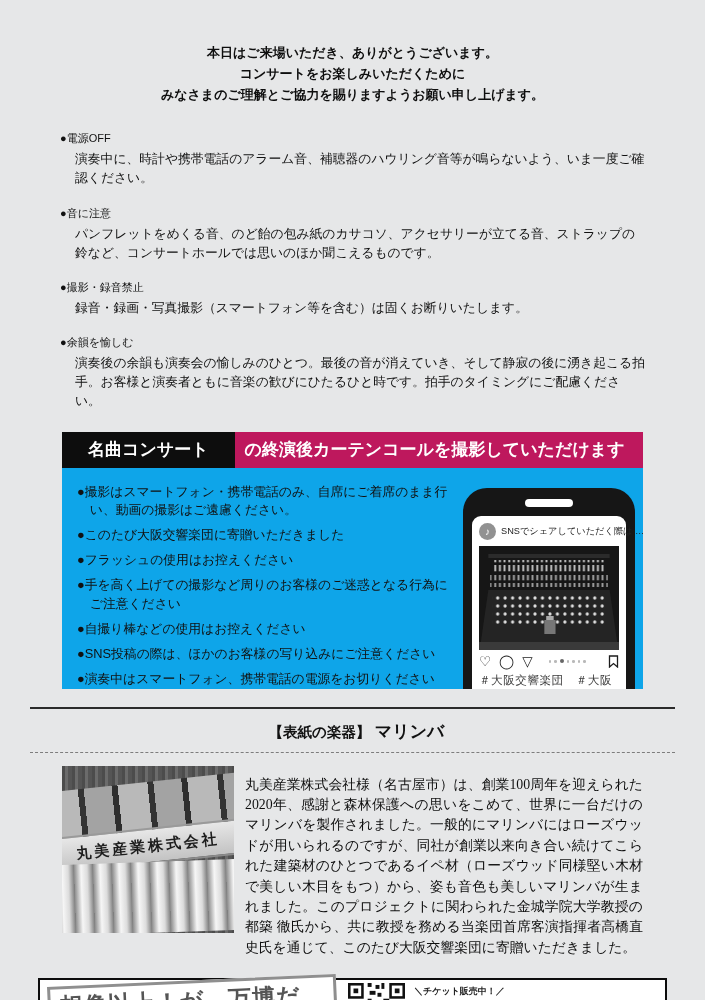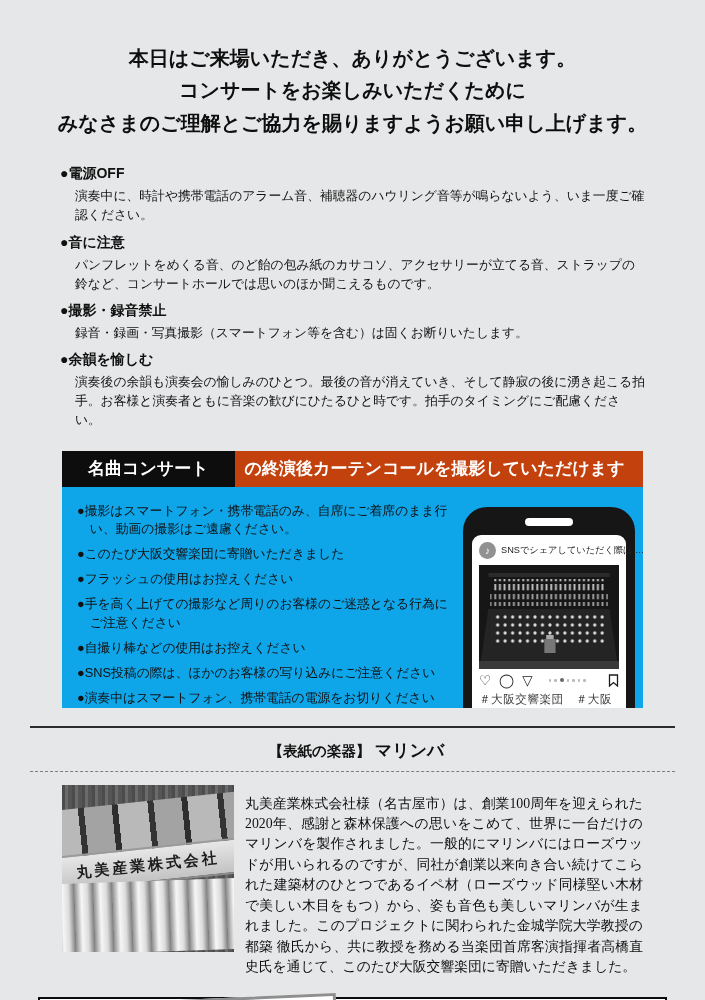--- a/index.html
+++ b/index.html
@@ -2,30 +2,30 @@
 <html><head>
 <meta charset="utf-8">
 <style>
   * { margin:0; padding:0; box-sizing:border-box; }
   html,body { width:705px; }
   body {
     height:1000px; background:#e6e7e8; color:#111;
     font-family:"Liberation Sans", sans-serif; overflow:hidden; position:relative;
   }
   
-  .intro { padding-top:42px; text-align:center; font-weight:700; font-size:20px; line-height:1.62; color:#0e0e0e; }
+  .intro { padding-top:42px; text-align:center; font-weight:700; font-size:13px; line-height:1.62; color:#0e0e0e; }
   
   .etiquette { margin:26px 60px 0 60px; }
-  .etq-title { font-size:14px; font-weight:700; margin-top:9px; }
+  .etq-title { font-size:11px; font-weight:400; margin-top:18px; }
   .etq-body  { font-size:12.8px; line-height:1.5; padding-left:15px; margin-top:3px; }
   
   .cc-wrap { margin:21px 62px 0 62px; }
   .cc-banner { display:flex; height:36px; font-weight:700; font-size:17px; }
   .cc-label { background:#0d0d0d; color:#fff; display:flex; align-items:center; padding:0 26px; white-space:nowrap; }
-  .cc-rest  { background:#c2410c; color:#fff; flex:1; display:flex; align-items:center; padding-left:10px; }
+  .cc-rest  { background:#be185d; color:#fff; flex:1; display:flex; align-items:center; padding-left:10px; }
   .cc-box { background:#0ea5e9; height:221px; overflow:hidden; display:flex; padding:15px 0 0 15px; }
   .cc-rules { width:372px; font-size:12.8px; line-height:1.45; }
   .rule { padding-left:1em; text-indent:-1em; margin-bottom:6.5px; }
   
   .phone { position:relative; flex-shrink:0; margin-left:14px; margin-top:5px; width:172px; height:230px;
            background:#161616; border-radius:24px 24px 0 0; }
   .speaker { position:absolute; top:11px; left:50%; transform:translateX(-50%); width:48px; height:8px; background:#fff; border-radius:4px; }
   .screen { position:absolute; top:28px; left:9px; right:9px; bottom:-2px; background:#fff; border-radius:9px 9px 0 0; padding:7px 7px 0 7px; }
   .post-header { display:flex; align-items:center; gap:5px; margin-bottom:6px; }
   .avatar { width:17px; height:17px; border-radius:50%; background:#919191; color:#fff; font-size:10px;

